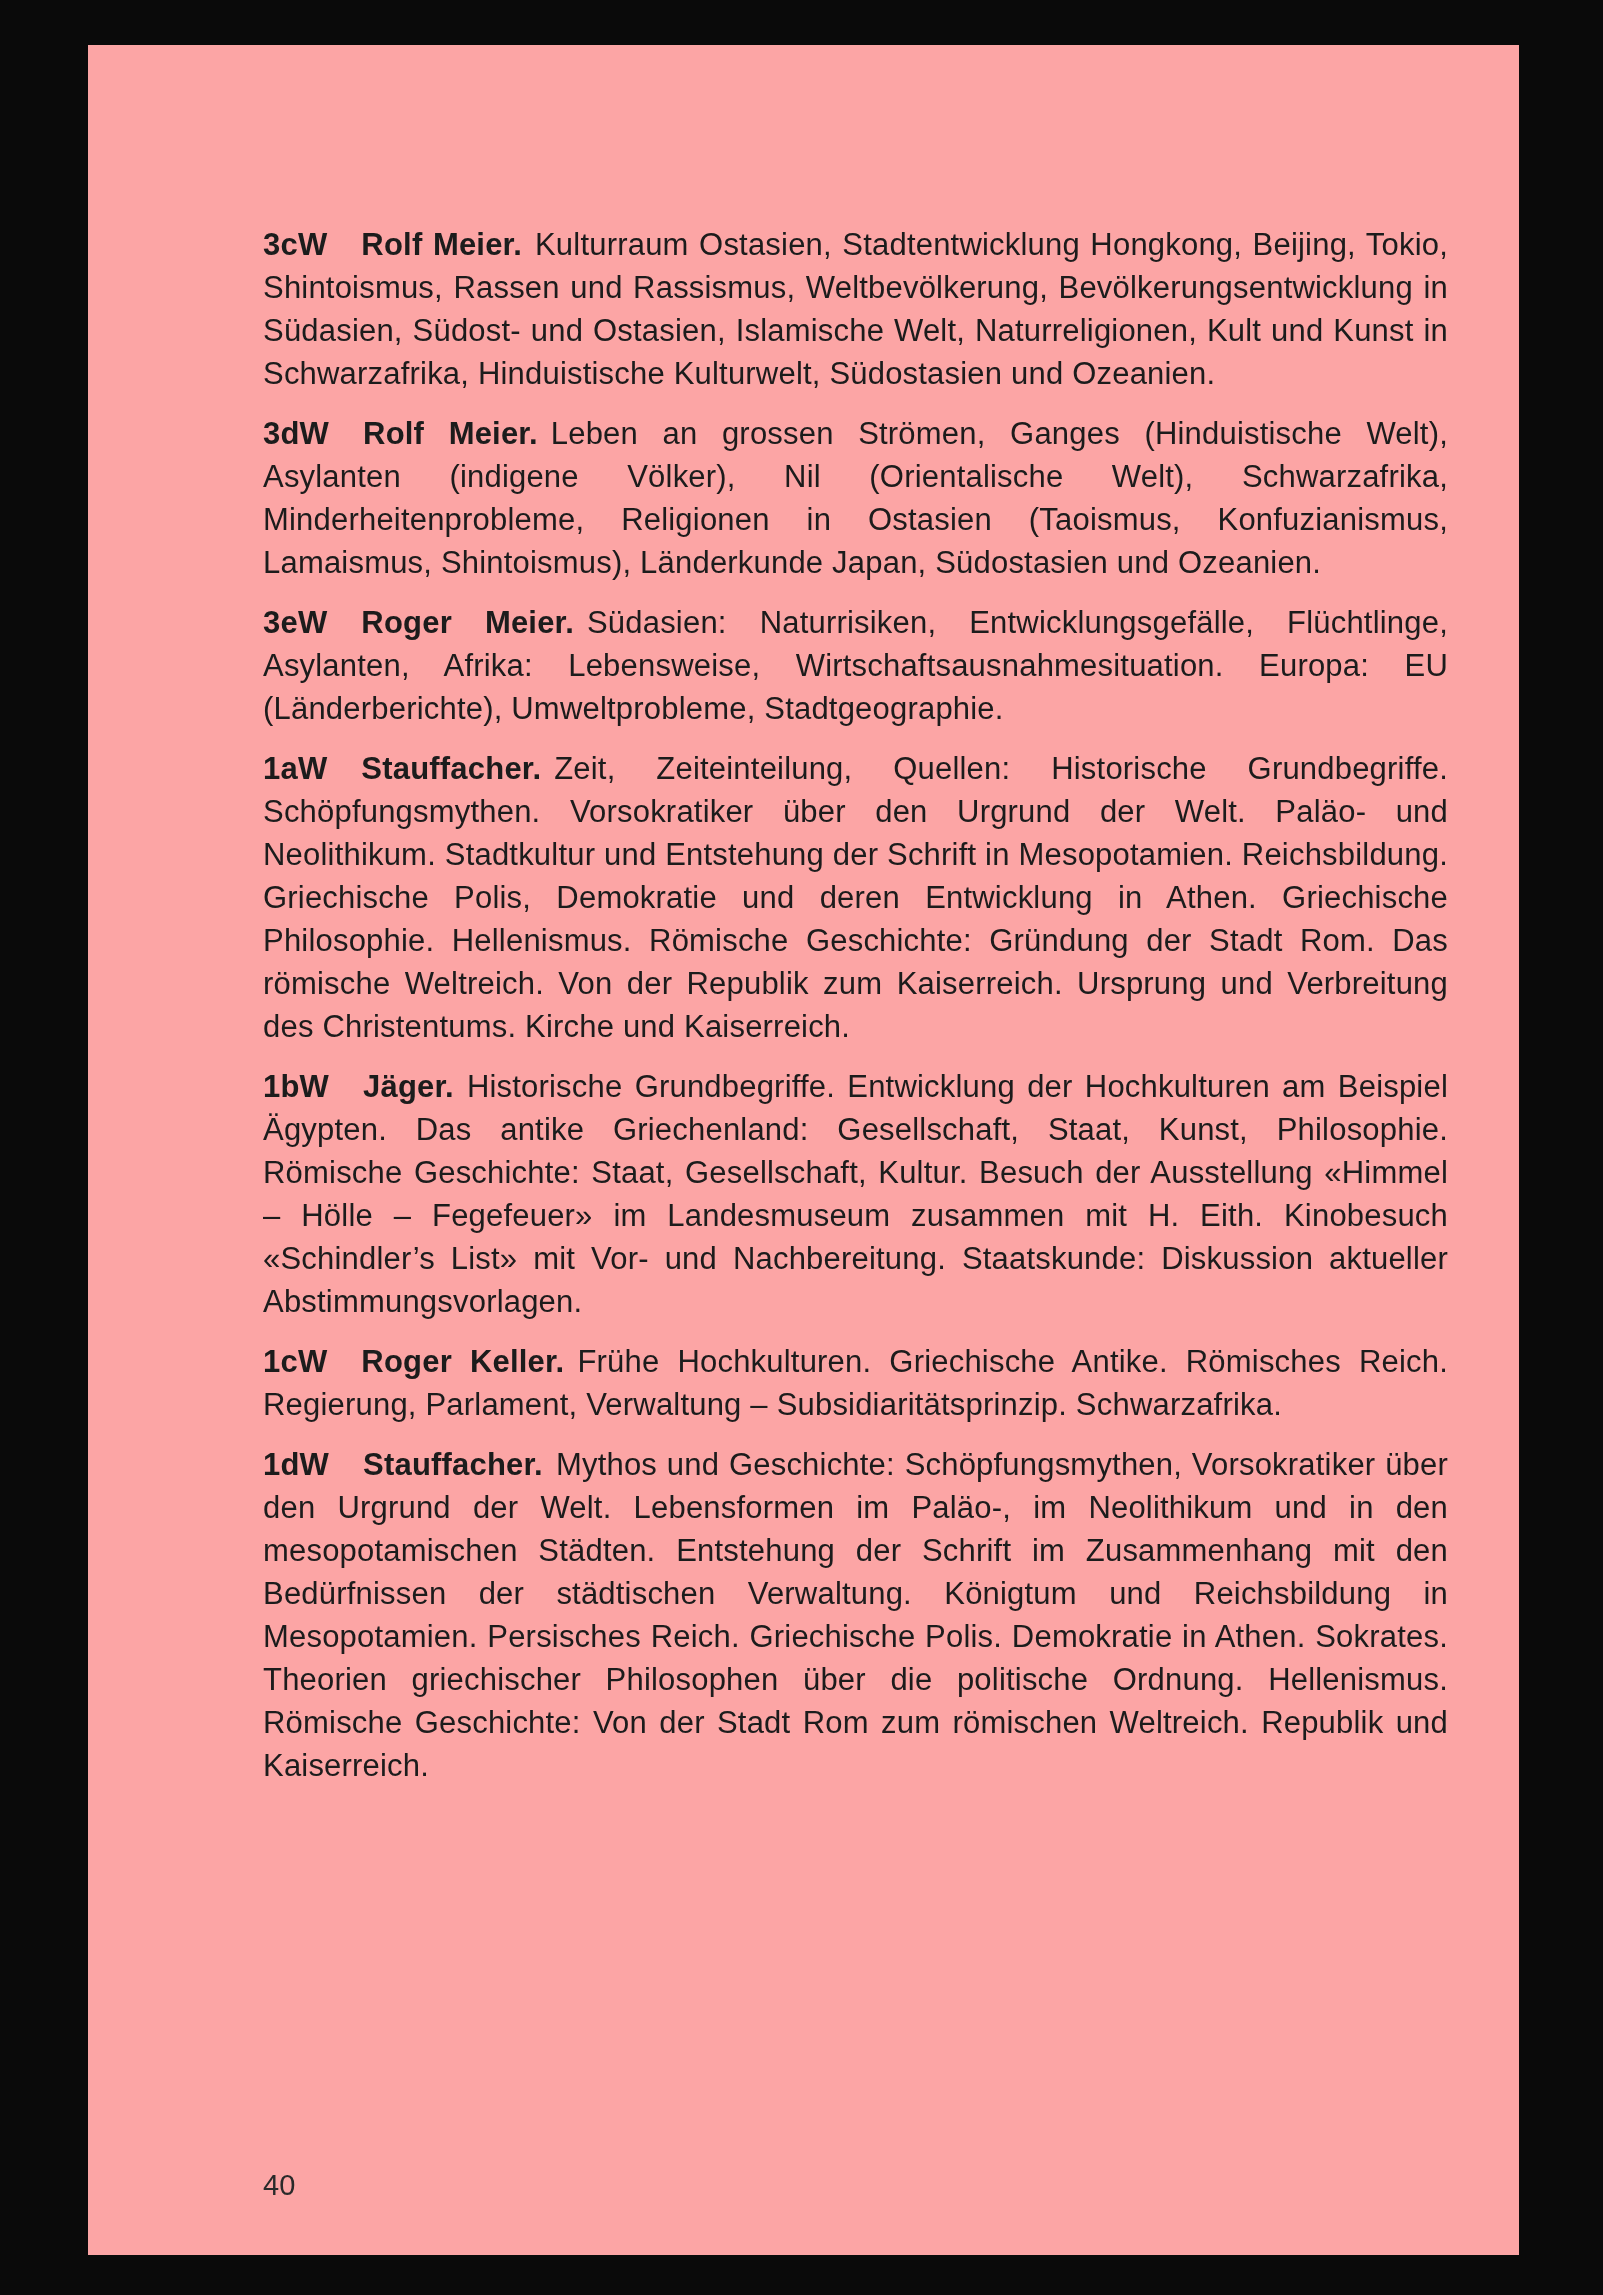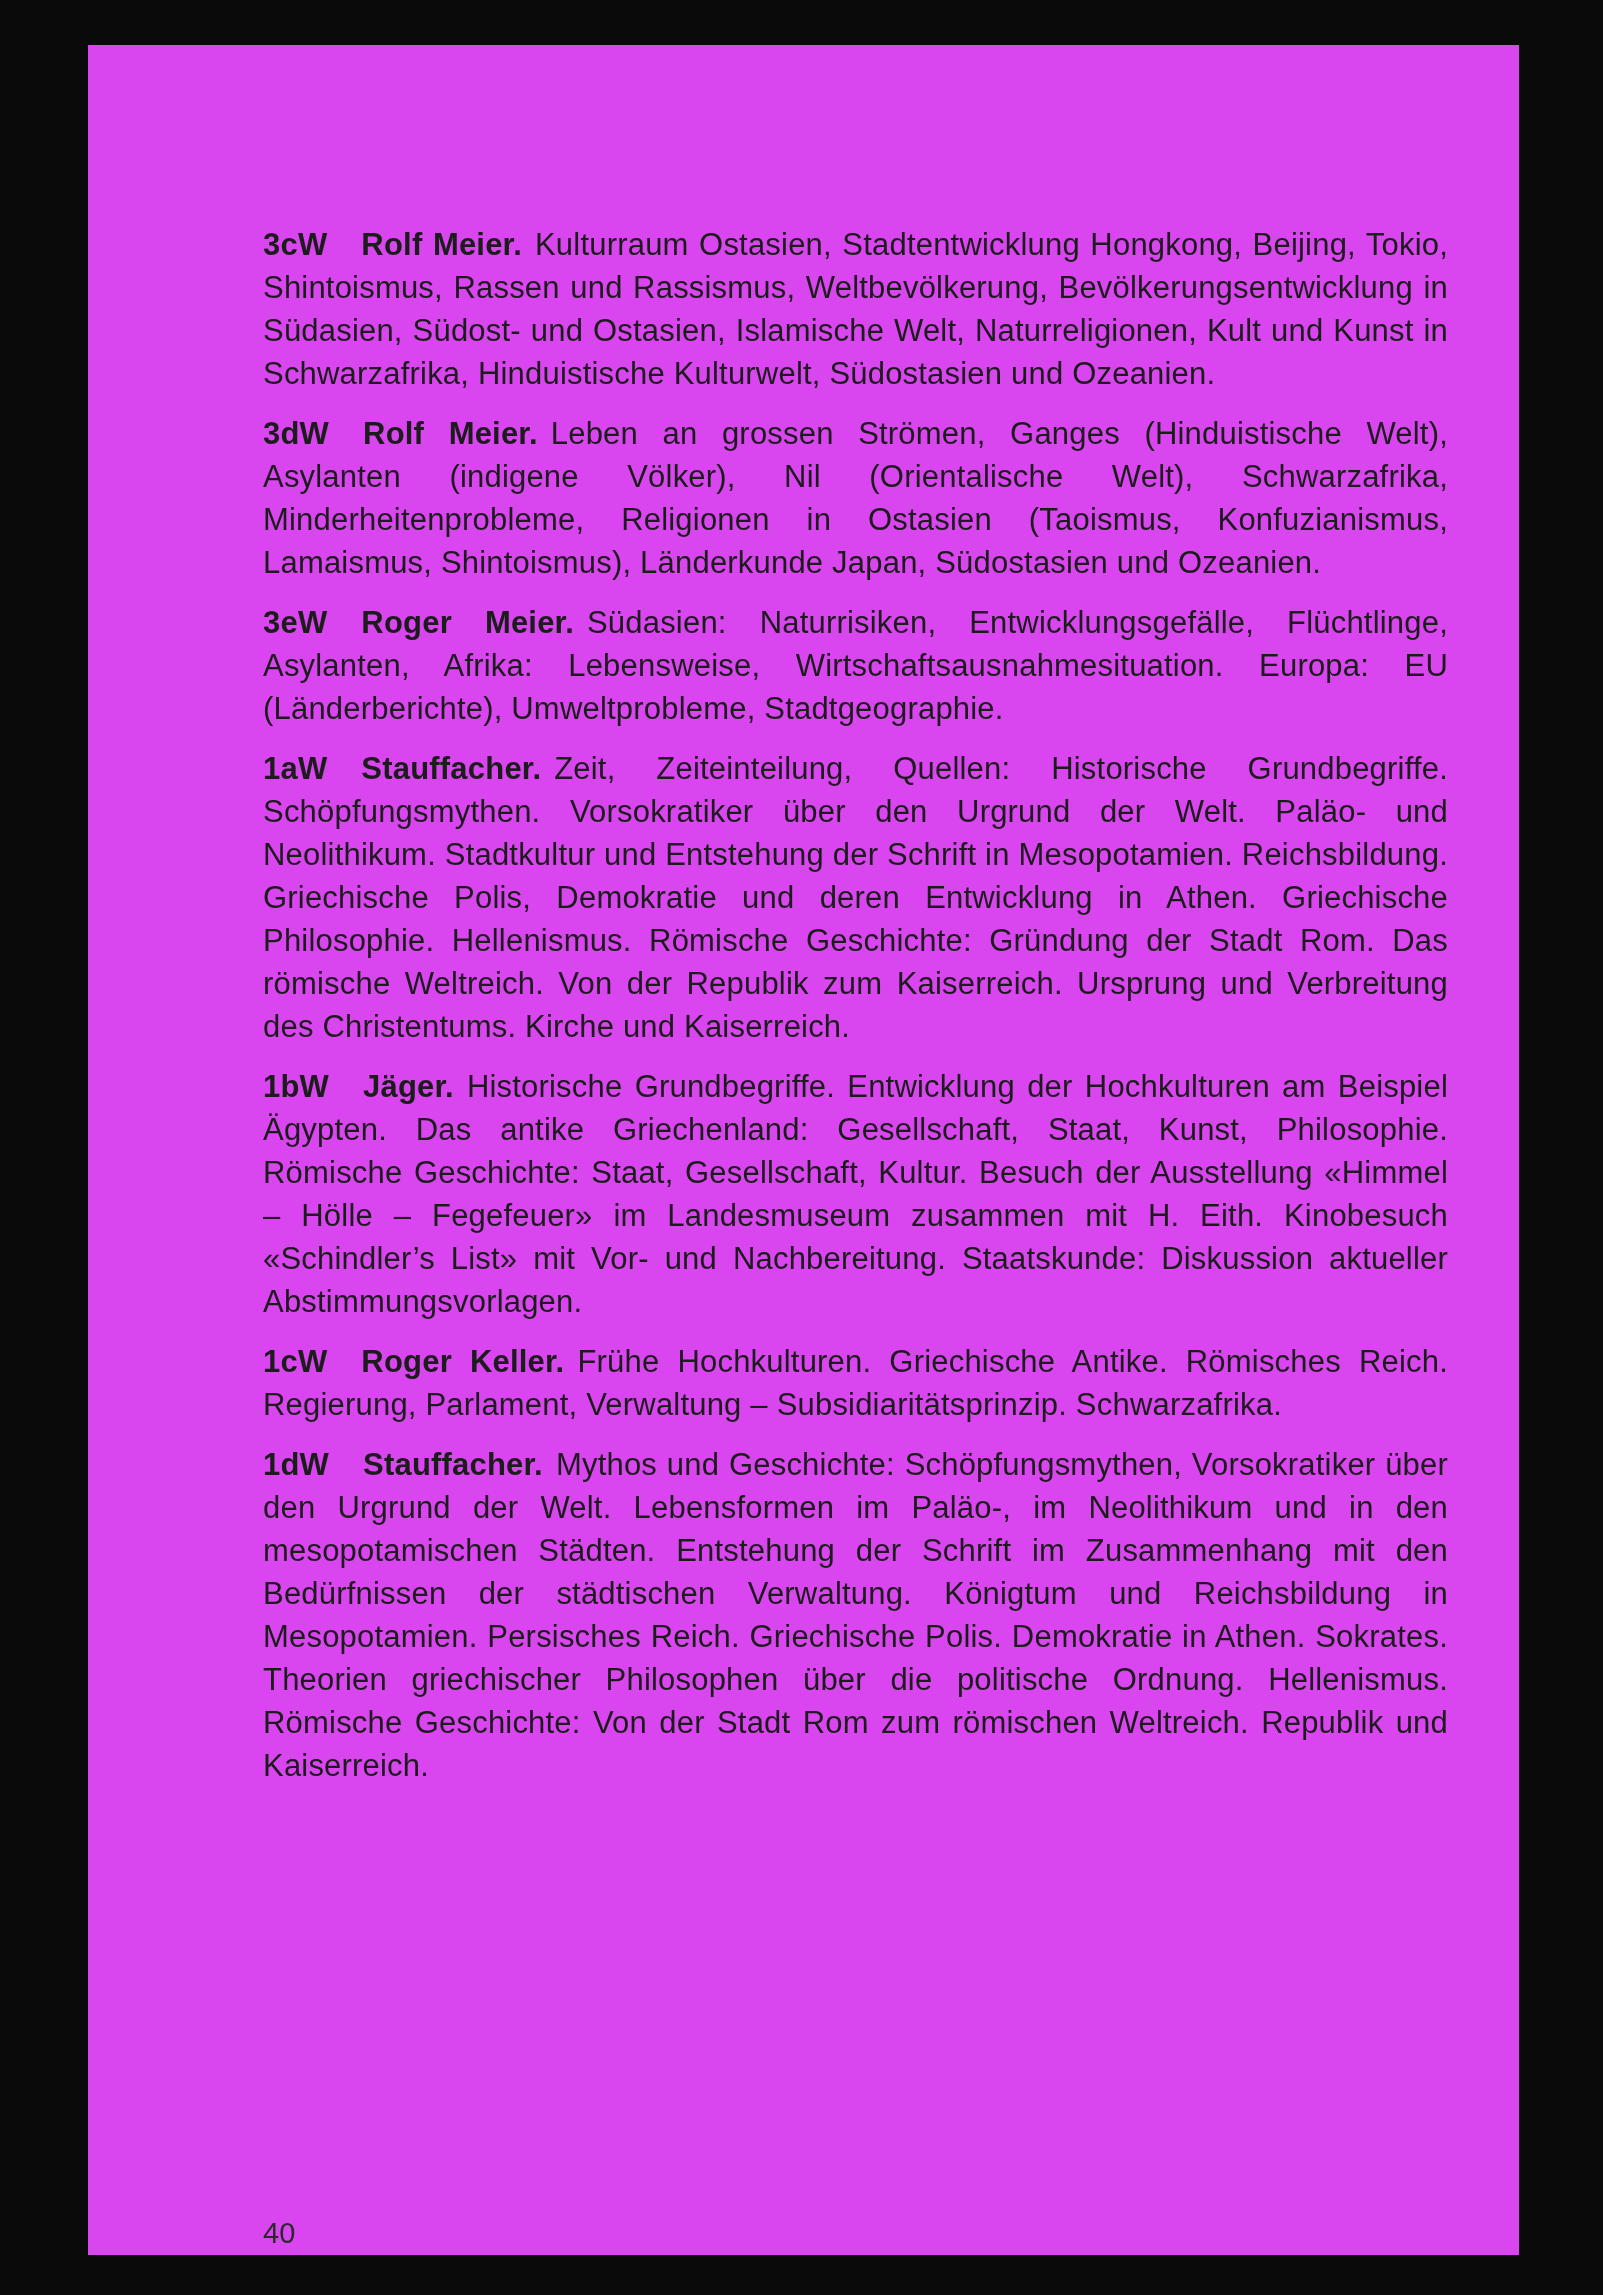--- a/index.html
+++ b/index.html
@@ -15,21 +15,21 @@
     position: absolute;
     inset: 0;
     background: #0a0a0a;
   }
   .page {
     position: absolute;
     left: 88px;
     top: 45px;
     width: 1431px;
     height: 2210px;
-    background: #d946ef;
+    background: #fca5a5;
     box-sizing: border-box;
     padding: 178px 71px 0 175px;
     color: #1c1c1c;
   }
   .entry {
     margin: 0 0 17px 0;
     font-size: 31px;
     line-height: 43px;
     text-align: justify;
     letter-spacing: 0.2px;
@@ -49,21 +49,20 @@
     margin: 37px 0 22.4px 0;
     text-align: left;
   }
   .pagenum {
     position: absolute;
     left: 175px;
     top: 2123px;
     font-size: 29px;
     line-height: 35px;
     color: #2a2a2a;
-    margin-top: 48px;
   }
 </style>
 </head>
 <body>
 
 <div class="scan-bg"></div>
 
 <div class="page">
 
   <p class="entry"><span class="code">3cW</span><span class="teacher">Rolf Meier.</span><span class="body">Kulturraum Ostasien, Stadtentwicklung Hongkong, Beijing, Tokio, Shintoismus, Rassen und Rassismus, Weltbevölkerung, Bevölkerungsentwicklung in Südasien, Südost- und Ostasien, Islamische Welt, Naturreligionen, Kult und Kunst in Schwarzafrika, Hinduistische Kulturwelt, Südostasien und Ozeanien.</span></p>

